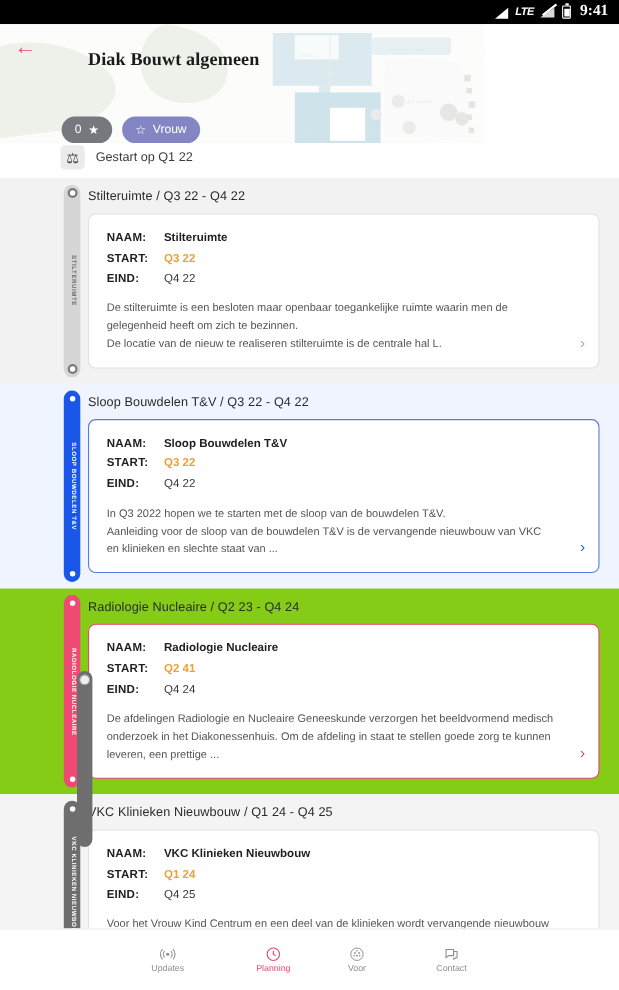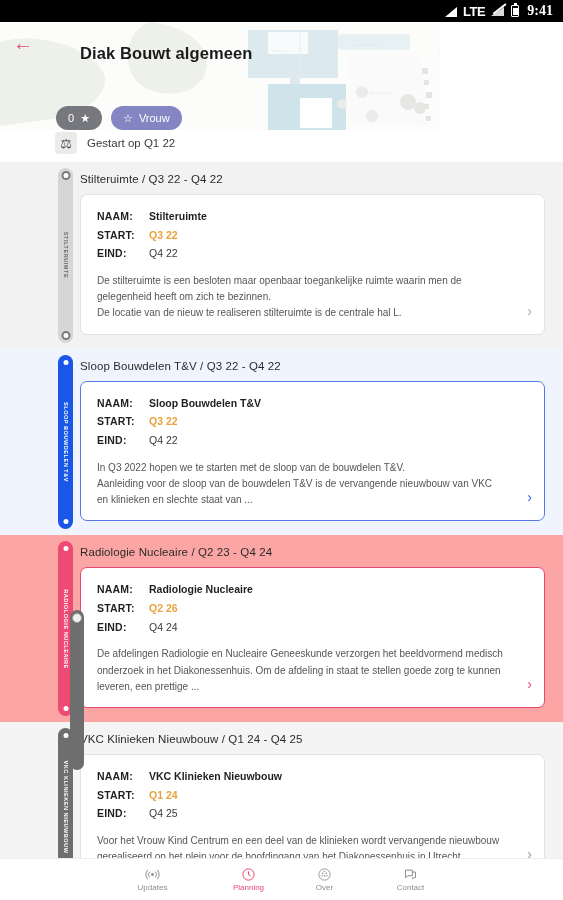--- a/index.html
+++ b/index.html
@@ -17,21 +17,21 @@
     display:flex; align-items:center; justify-content:flex-end;
     padding-right:10px; gap:6px;
     font-size:13px; font-weight:bold;
   }
   .sb-icon { display:flex; align-items:center; }
   .sig { width:13px; height:11px; position:relative; }
   .sig::after{
     content:""; position:absolute; right:0; bottom:0;
     border-left:12px solid transparent; border-bottom:10px solid #fff;
   }
-  .lte { font-size:13px; font-weight:bold; letter-spacing:-.4px; }
+  .lte { font-size:10px; font-weight:bold; letter-spacing:-.4px;font-style:italic; }
   .wifi-off { position:relative; width:14px; height:11px; }
   .wifi-off::before{
     content:""; position:absolute; left:0; bottom:1px;
     border-left:13px solid transparent; border-bottom:9px solid #fff;
     opacity:.85;
   }
   .wifi-off::after{
     content:""; position:absolute; left:-1px; top:0px; width:16px; height:1.6px;
     background:#000; transform:rotate(-38deg); box-shadow:0 2.4px 0 #fff;
   }
@@ -45,21 +45,21 @@
     position:relative; height:108px; background:#fbfbfb;
     overflow:hidden;
   }
   .banner-map { position:absolute; inset:0; }
   .back-btn {
     position:absolute; left:10px; top:8px;
     width:26px; height:26px; display:flex; align-items:center; justify-content:center;
     color:#e8476f; font-size:20px; line-height:1; cursor:pointer; z-index:4;
   }
   .hdr-text { position:absolute; left:80px; top:22px; z-index:3; }
-  .hdr-title { font-size:16.5px; font-weight:bold; color:#1b1b1b; letter-spacing:.1px;}
+  .hdr-title { font-size:16.5px; font-weight:bold; color:#1b1b1b; letter-spacing:.1px;font-family:Liberation Serif, serif;}
   .hdr-sub { font-size:11.5px; color:#6d6d72; margin-top:3px; }
   .pills { position:absolute; left:56px; top:84px; display:flex; gap:9px; z-index:3; }
   .pill {
     display:flex; align-items:center; gap:6px;
     height:24px; padding:0 12px; border-radius:12px;
     font-size:11px; color:#fff; cursor:pointer; white-space:nowrap;
   }
   .pill-count { background:#77777e; }
   .pill-follow { background:#8486c4; }
 
@@ -118,21 +118,21 @@
   .sec-grey   .card { border:1px solid #e2e2e2; }
   .sec-grey   .rail { background:#d6d6d6; color:#7a7a7a; }
   .sec-grey   .rail-label { color:#6a6a6a; }
   .sec-grey   .chev { color:#aaaaaa; }
 
   .sec-blue   { background:#eff4fe; }
   .sec-blue   .card { border:1px solid #5a79e8; }
   .sec-blue   .rail { background:#1a56e8; color:#1a56e8; }
   .sec-blue   .chev { color:#2f62e8; }
 
-  .sec-pink   { background:#fca5a5; }
+  .sec-pink   { background:#84cc16; }
   .sec-pink   .card { border:1px solid #e8476f; }
   .sec-pink   .rail { background:#ef4a73; color:#ef4a73; }
   .sec-pink   .chev { color:#e8476f; }
 
   .sec-dgrey  { background:#f4f4f4; }
   .sec-dgrey  .card { border:1px solid #e2e2e2; }
   .sec-dgrey  .rail { background:#6e6e6e; color:#6e6e6e; }
   .sec-dgrey  .chev { color:#9a9a9a; }
 
   
@@ -141,21 +141,21 @@
     background:#6e6e6e; border-radius:8px; z-index:6; cursor:pointer;
   }
   .scroll-thumb::before{
     content:""; position:absolute; left:50%; transform:translateX(-50%);
     top:3px; width:8px; height:8px; border-radius:50%;
     background:#f0f0f0; border:1.5px solid #9a9a9a;
   }
 
   
   .bottomnav {
-    position:absolute; left:0; right:0; bottom:0; height:42px;
+    position:absolute; left:0; right:0; bottom:0; height:56px;
     background:#fff; border-top:1px solid #ececec;
     display:flex; align-items:center; justify-content:center; gap:28px;
   }
   .nav-item { display:flex; flex-direction:column; align-items:center; gap:1px; cursor:pointer; width:58px;}
   .nav-ico { height:15px; display:flex; align-items:center; justify-content:center; color:#8d8d92; }
   .nav-lbl { font-size:8px; color:#8d8d92; }
   .nav-item.active .nav-ico, .nav-item.active .nav-lbl { color:#e8476f;margin-left:20px; }
 </style>
 </head>
 <body>
@@ -298,21 +298,21 @@
     </div>
     <div class="section-title">Radiologie Nucleaire / Q2 23 - Q4 24</div>
     <div class="card">
       <div class="meta">
         <div class="meta-row">
           <span class="meta-key">NAAM:</span>
           <span class="meta-val name">Radiologie Nucleaire</span>
         </div>
         <div class="meta-row">
           <span class="meta-key">START:</span>
-          <span class="meta-val start">Q2 26</span>
+          <span class="meta-val start">Q2 41</span>
         </div>
         <div class="meta-row">
           <span class="meta-key">EIND:</span>
           <span class="meta-val">Q4 24</span>
         </div>
       </div>
       <div class="desc">De afdelingen Radiologie en Nucleaire Geneeskunde verzorgen het beeldvormend medisch onderzoek in het Diakonessenhuis. Om de afdeling in staat te stellen goede zorg te kunnen leveren, een prettige ...</div>
       <span class="chev">›</span>
     </div>
         </div>
@@ -371,21 +371,21 @@
           <svg width="15" height="15" viewBox="0 0 24 24" fill="currentColor">
             <circle cx="12" cy="12" r="9" fill="none" stroke="currentColor" stroke-width="1.4"></circle>
             <circle cx="9" cy="10" r="1.3"></circle>
             <circle cx="15" cy="10" r="1.3"></circle>
             <circle cx="12" cy="14" r="1.3"></circle>
             <circle cx="12" cy="7" r="1.2"></circle>
             <circle cx="8" cy="14" r="1.1"></circle>
             <circle cx="16" cy="14" r="1.1"></circle>
           </svg>
         </span>
-                  <span class="nav-lbl">Over</span>
+                  <span class="nav-lbl">Voor</span>
       </div>
       <div class="nav-item">
         <span class="nav-ico">
           <svg width="15" height="15" viewBox="0 0 24 24" fill="none" stroke="currentColor" stroke-width="1.6">
             <path d="M4 5h11v9H8l-4 3z"></path>
             <path d="M15 8h5v9h-2l-3 2v-2"></path>
           </svg>
         </span>
                   <span class="nav-lbl">Contact</span>
       </div>

